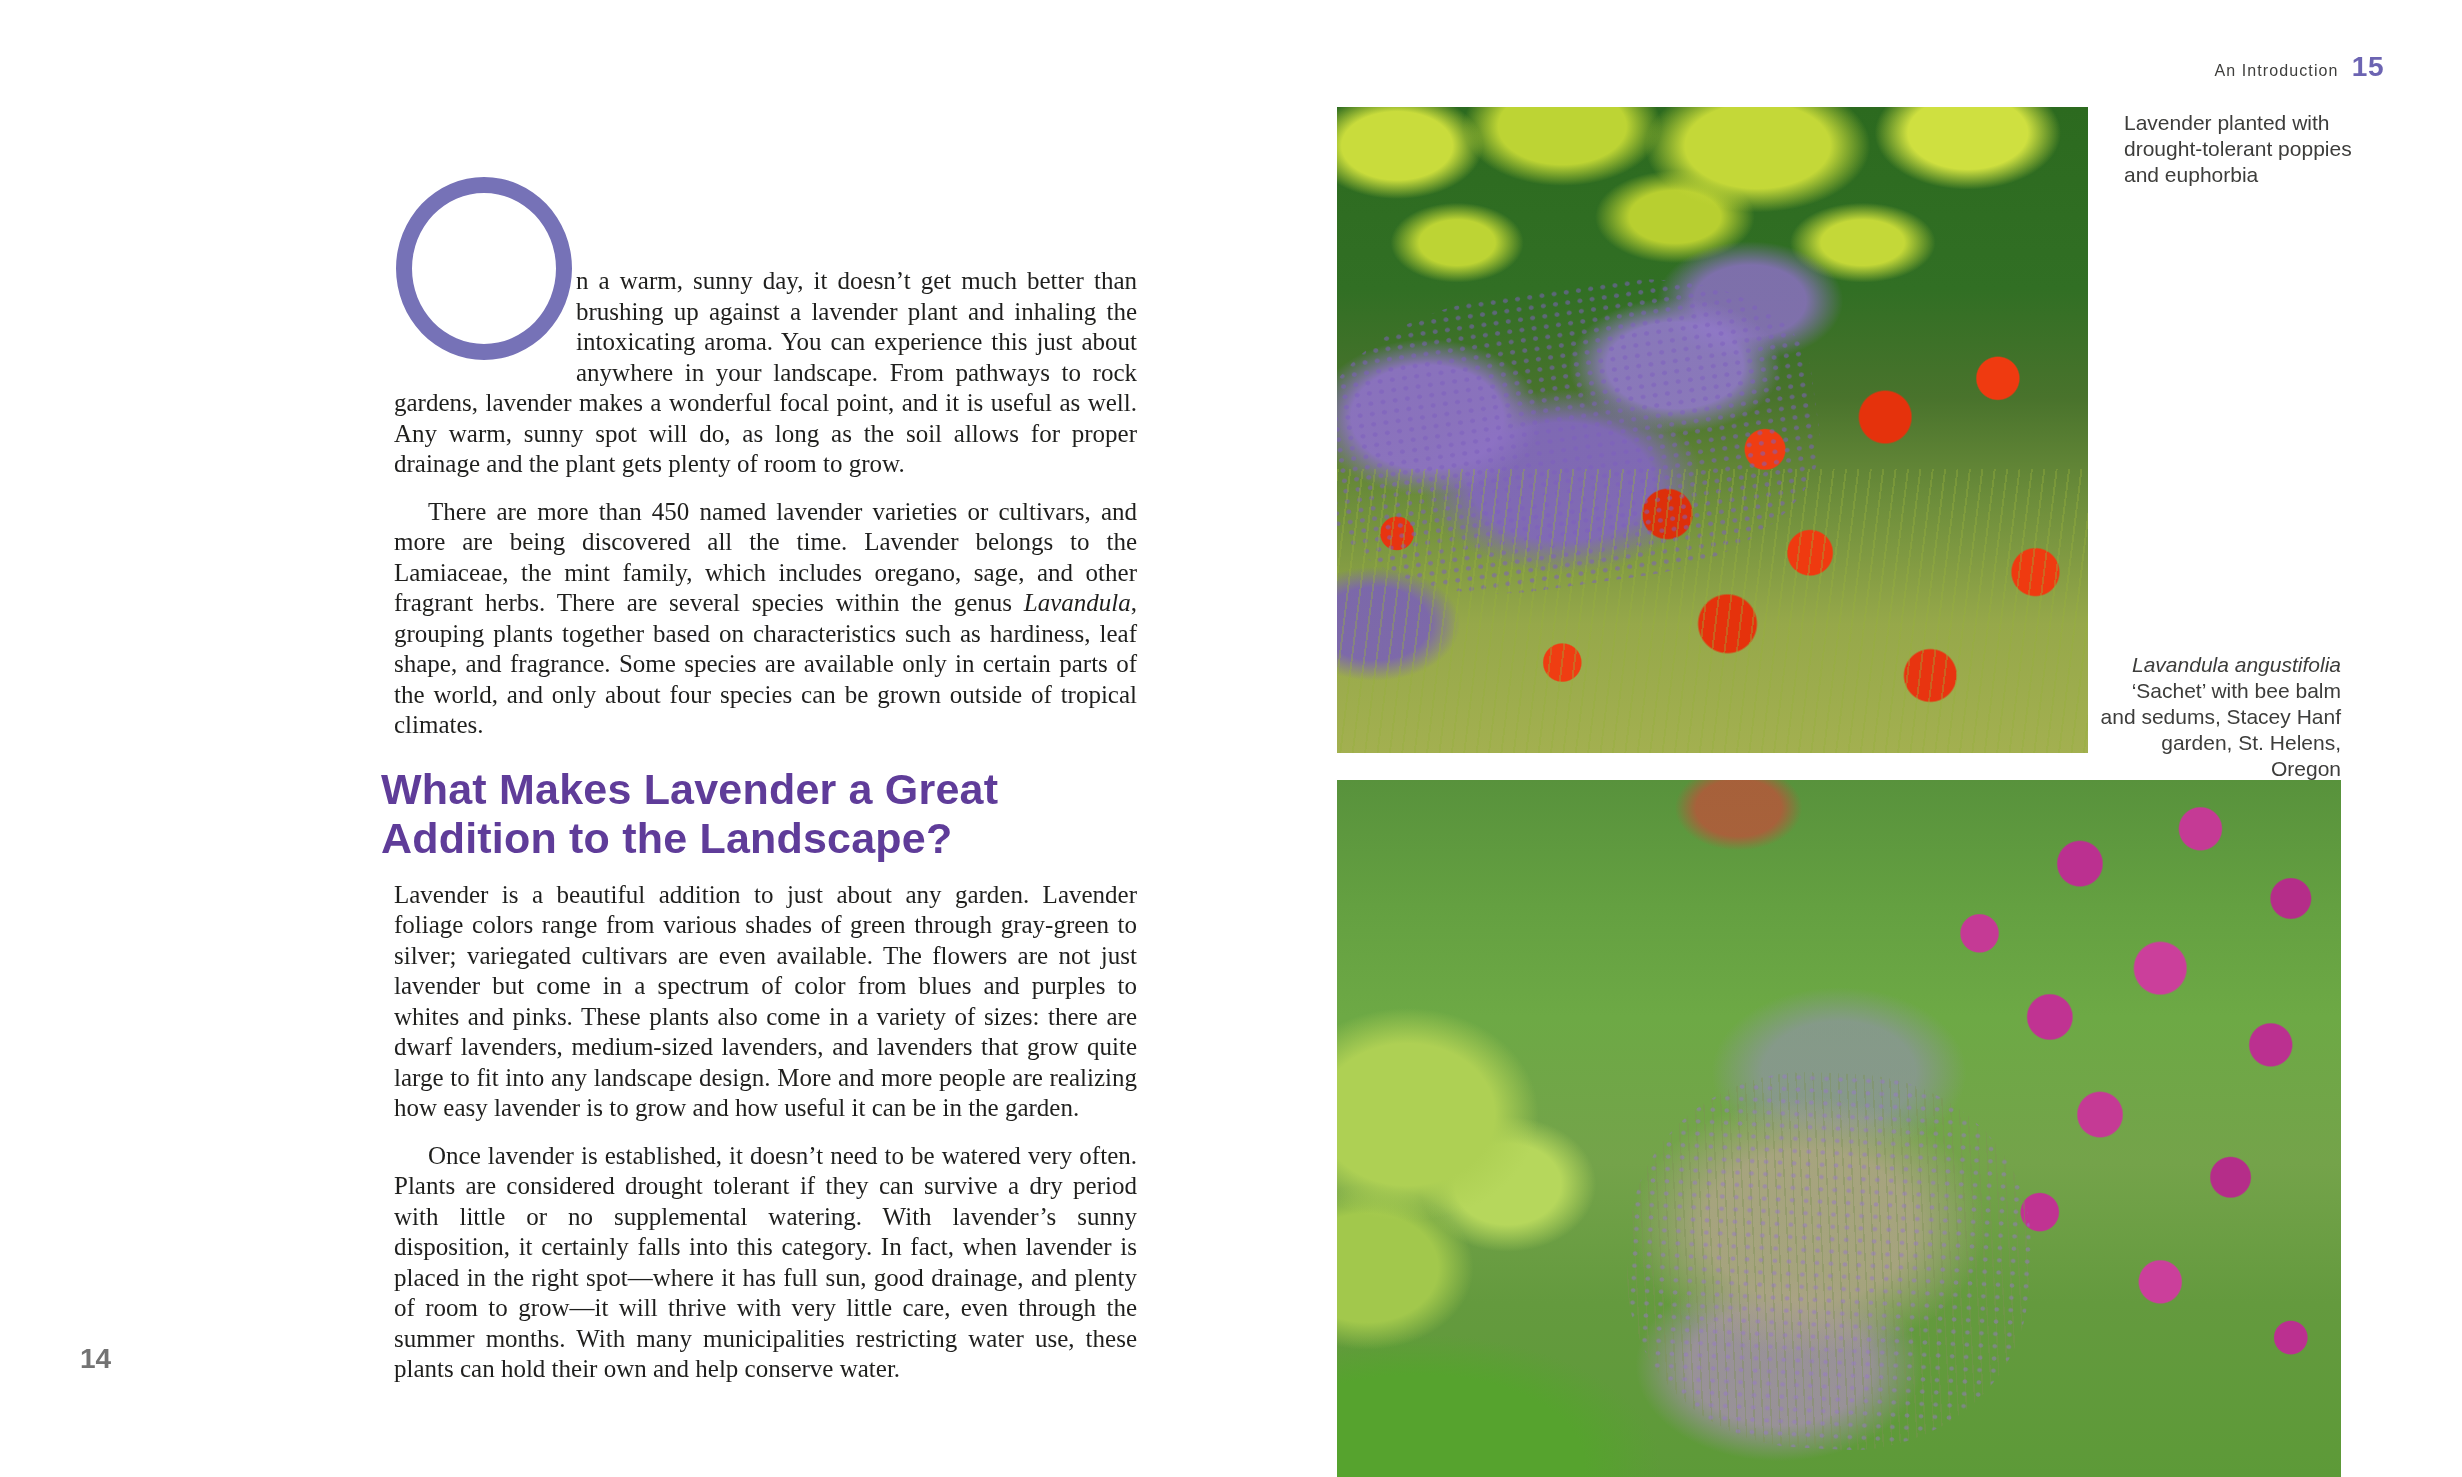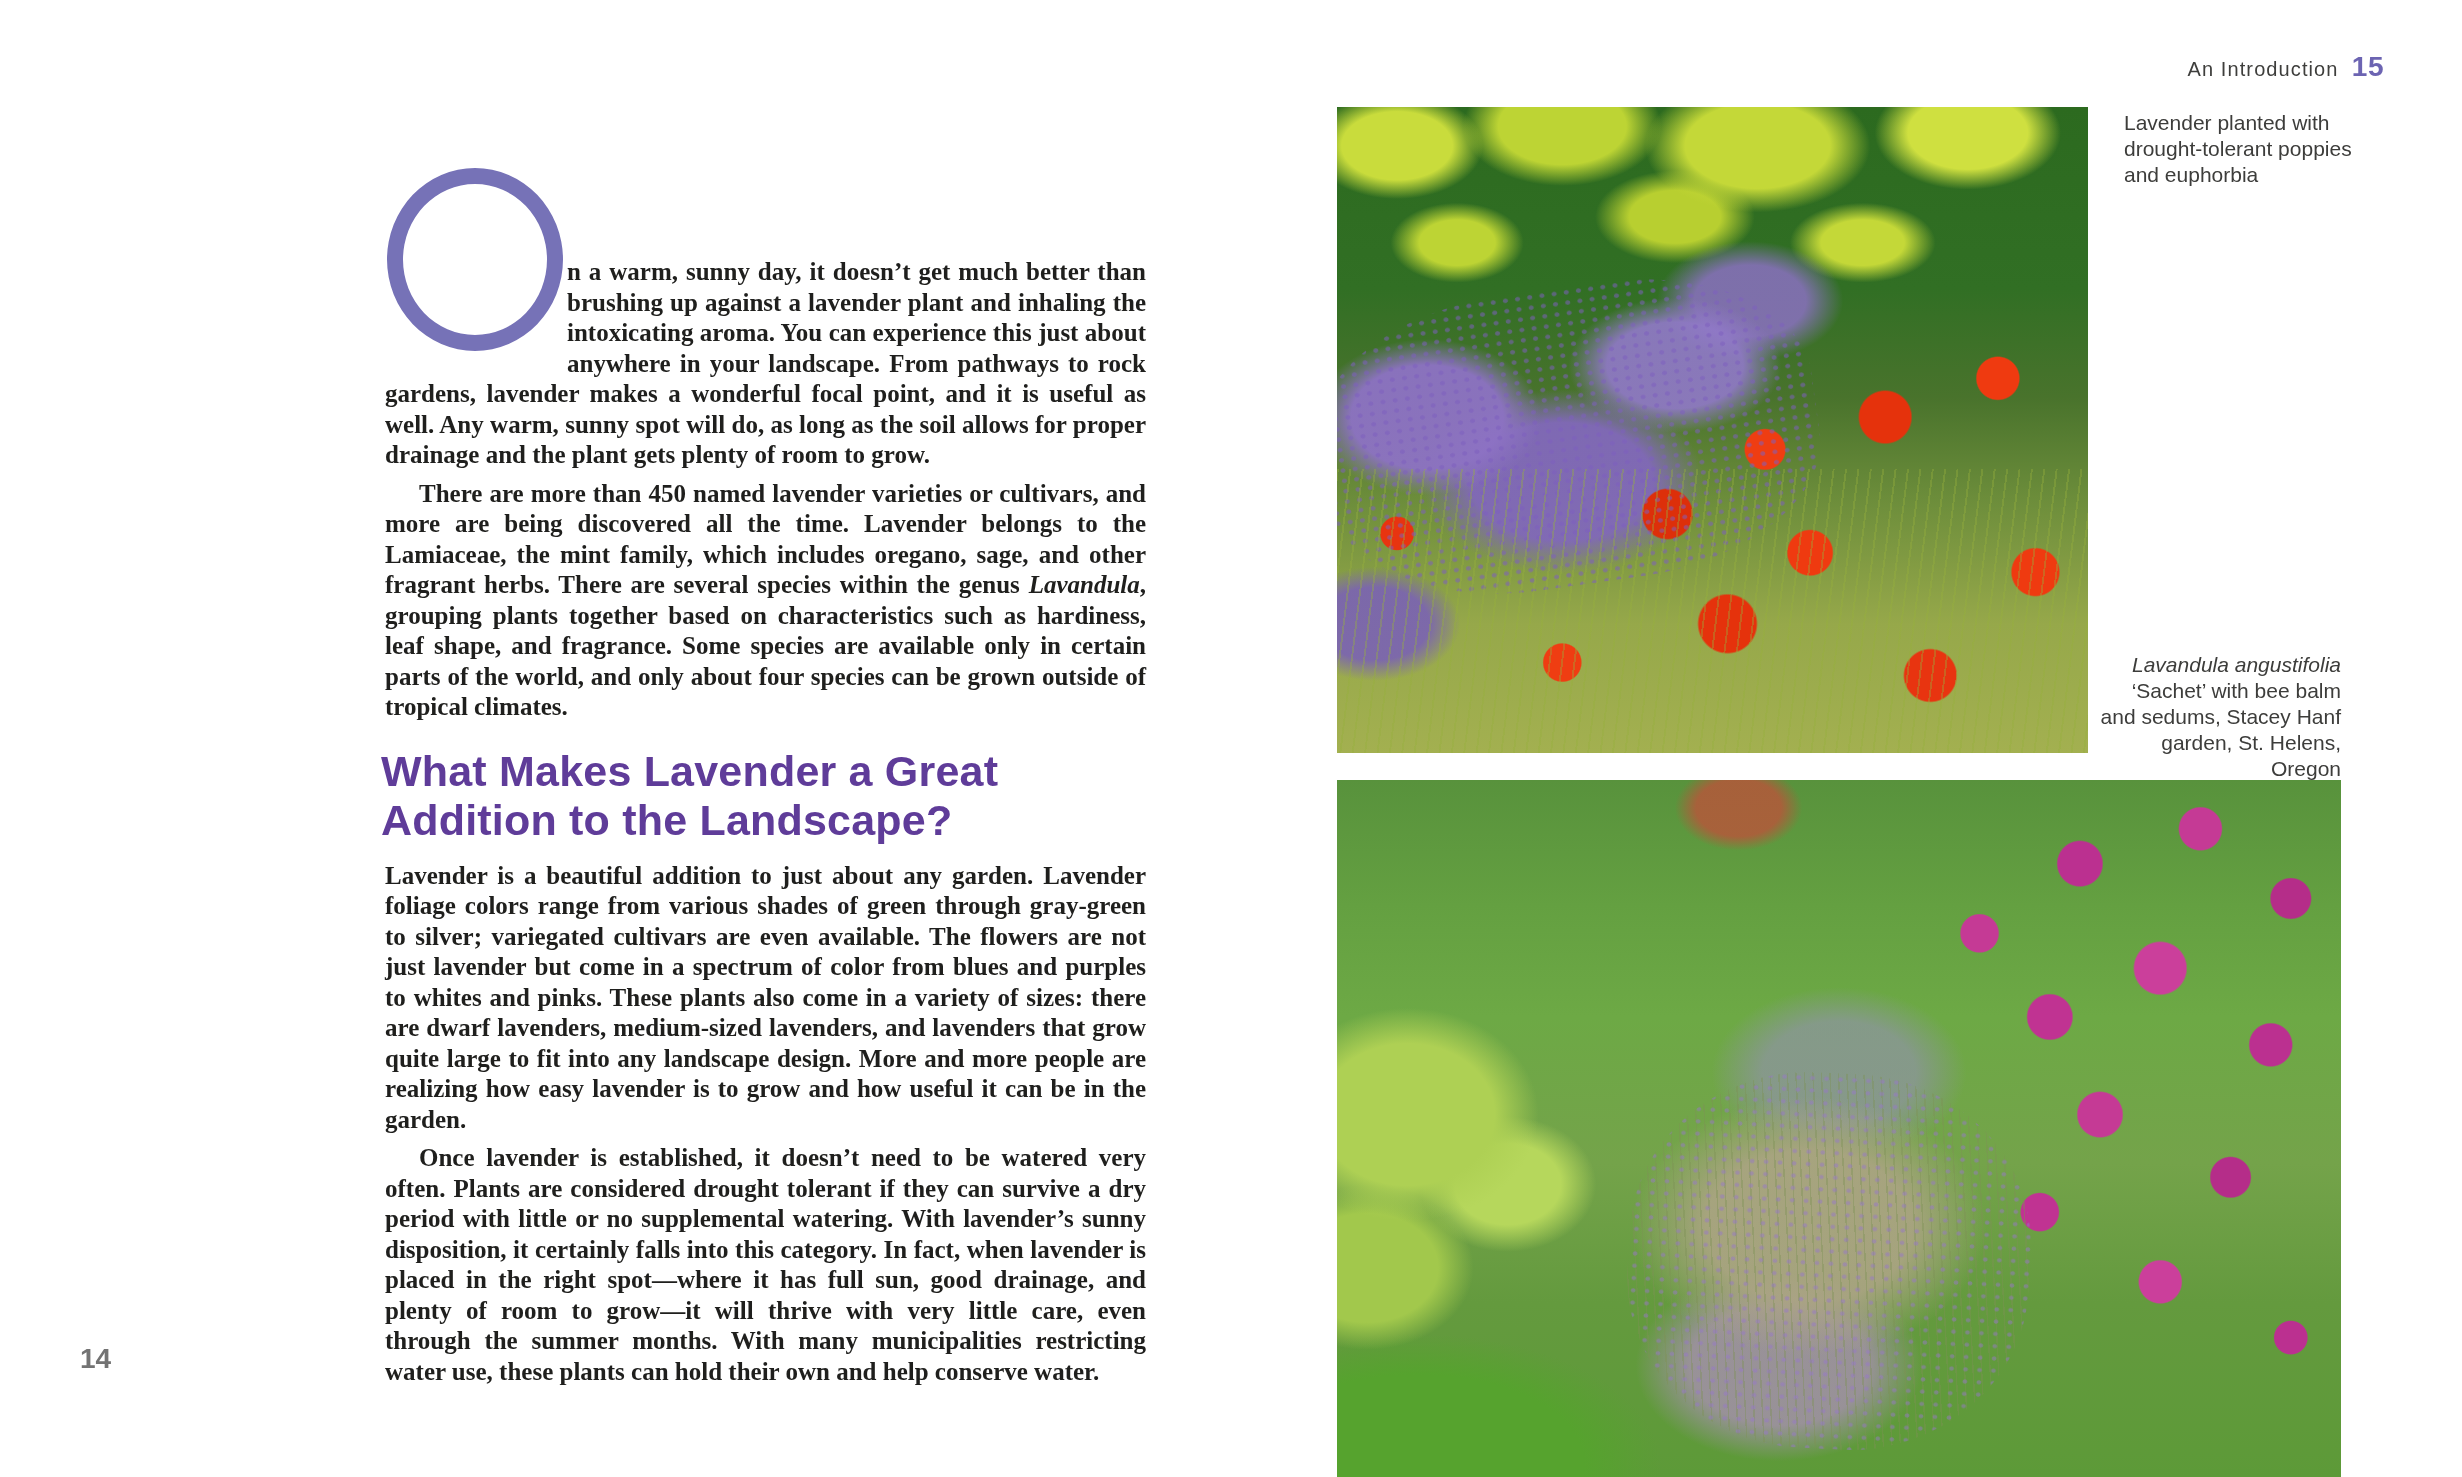--- a/index.html
+++ b/index.html
@@ -5,21 +5,21 @@
   html,body{margin:0;padding:0;background:#ffffff;}
   .spread{
     position:relative;width:2462px;height:1477px;background:#ffffff;overflow:hidden;
     font-family:"Liberation Serif", serif;color:#1f1f1d;
   }
   
   .text-col{
     position:absolute;left:377px;top:249px;width:777px;
     font-size:25px;line-height:30.5px;text-align:justify;
   }
-  .text-col p{margin:8px;font-weight:bold;}
+  .text-col p{margin:17px;}
   .dropcap-ring{
     position:absolute;left:1.9px;top:-89px;width:144px;height:151px;
     border:16px solid #7672b7;border-radius:50%;
   }
   .dropcap-spacer{float:left;width:182px;height:92px;}
   .indent{text-indent:34px;}
   .section-heading{
     font-family:"Liberation Sans", sans-serif;font-weight:700;
     color:#5f3c99;font-size:43px;line-height:49px;letter-spacing:0.2px;
     width:644px;margin:24px 0 16px 4px;text-align:left;
@@ -30,21 +30,21 @@
     font-weight:bold;font-size:28px;color:#737373;
   }
   .folio-left{left:80px;top:1343px;}
   
   .running-header{
     position:absolute;top:51px;right:78px;
     font-family:"Liberation Sans", sans-serif;
     display:flex;align-items:baseline;gap:13.3px;
   }
   .running-header .rh-label{
-    font-size:20px;color:#3e3e3c;letter-spacing:1.1px;
+    font-size:16px;color:#3e3e3c;letter-spacing:1.1px;
   }
   .running-header .rh-num{
     font-weight:bold;font-size:28px;color:#6c64b2;letter-spacing:0.5px;text-align:center;
   }
   .caption{
     position:absolute;font-family:"Liberation Sans", sans-serif;
     font-size:21px;line-height:26px;color:#3d3d3b;
   }
   .caption-top{left:2124px;top:110px;width:246px;text-align:left;}
   .caption-bottom{left:2095px;top:652px;width:246px;text-align:right;}

